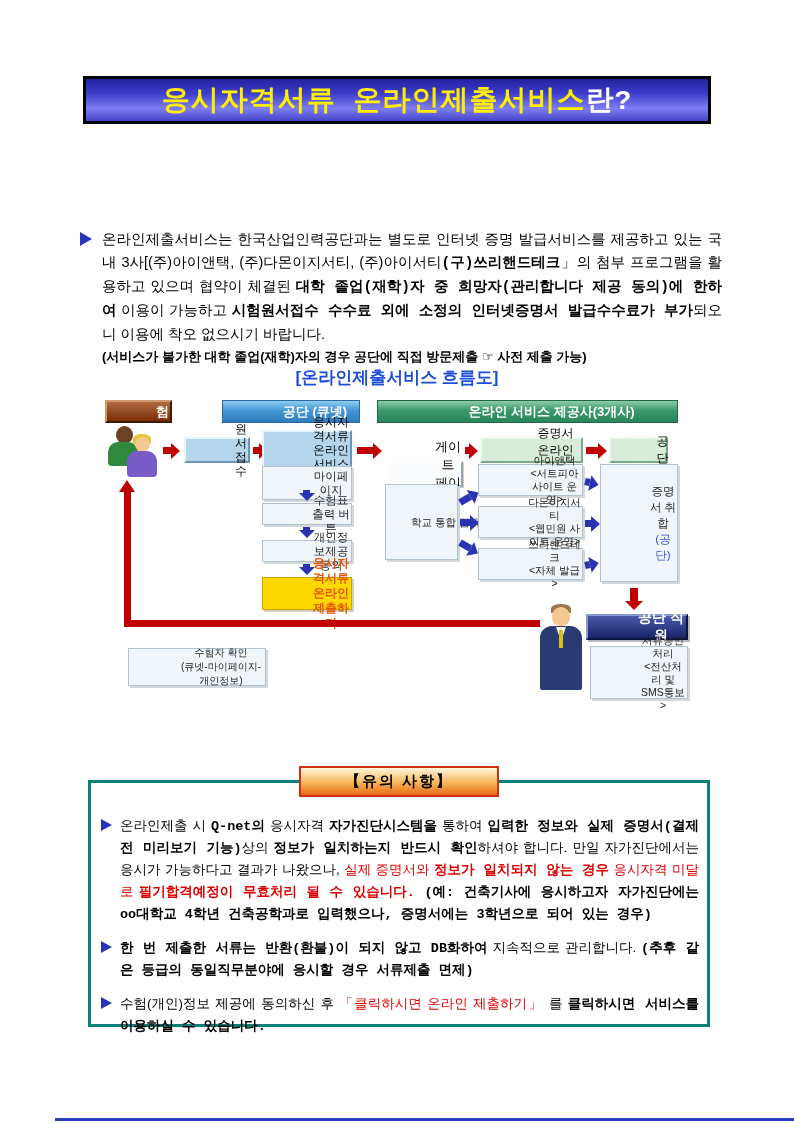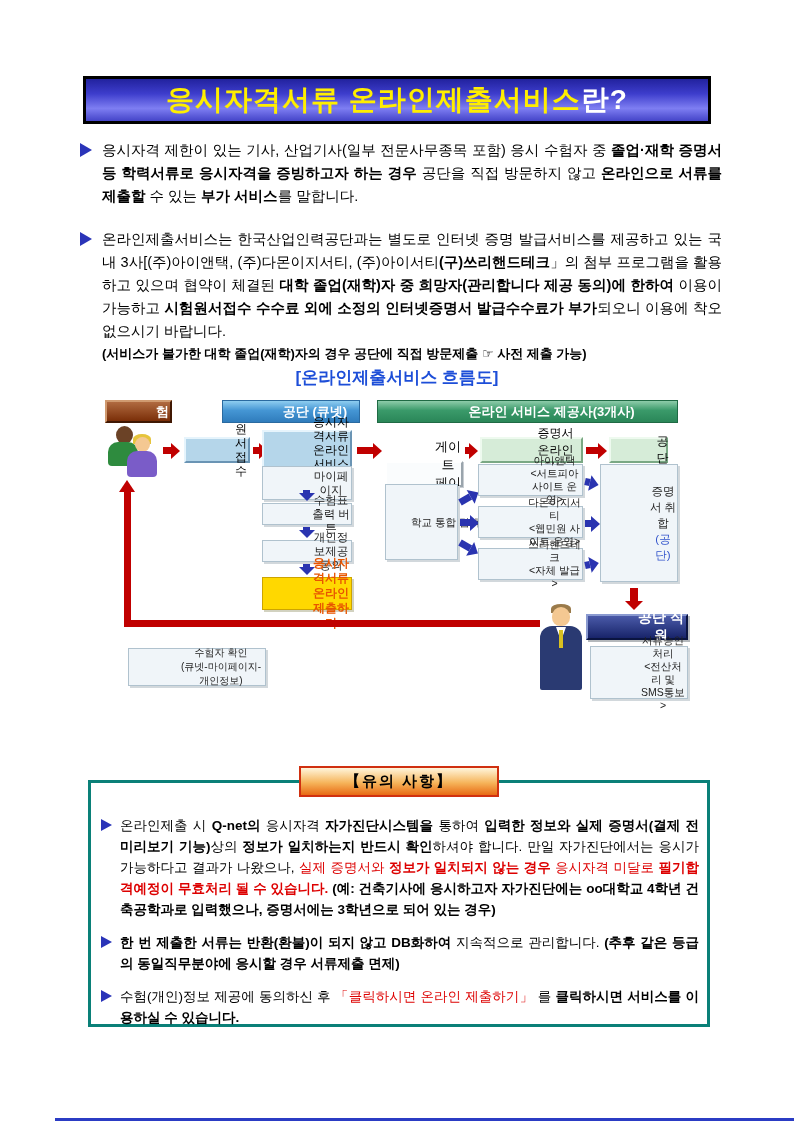--- a/index.html
+++ b/index.html
@@ -1,18 +1,18 @@
 <!DOCTYPE html>
 <html><head>
 <meta charset="utf-8">
 <style>
   html,body{margin:0;padding:0;background:#ffffff;}
   .page{position:relative;width:794px;height:1123px;background:#ffffff;overflow:hidden;
         font-family:"Liberation Sans","DejaVu Sans",sans-serif;color:#000;}
-  .b{font-weight:bold;}
+  .b{font-weight:bold;font-family:Liberation Mono, monospace;}
 
   
   .banner{position:absolute;left:83px;top:76px;width:628px;height:48px;box-sizing:border-box;
           border:3px solid #000;
           background:linear-gradient(180deg,#22229e 0%,#3d3dcc 35%,#7e7ef2 70%,#4444c8 100%);
           display:flex;align-items:center;justify-content:center;
           font-size:28px;font-weight:bold;letter-spacing:1px;color:#ffee00;}
 
   
   .para{position:absolute;display:flex;gap:10px;}
@@ -107,24 +107,20 @@
 </head>
 <body>
 
 <div class="page">
 
   <div class="banner">
       <span class="b" style="color: rgb(255, 238, 0);">응시자격서류 온라인제출서비스</span>
       <span class="b" style="color: rgb(255, 255, 255);">란?</span>
     </div>
 
-  <div class="para" style="left:80px;top:139px;width:642px;">
-    <span class="tri"></span>
-    <div class="ptext"><span>응시자격 제한이 있는 기사, 산업기사(일부 전문사무종목 포함) 응시 수험자 중 </span><span class="b">졸업·재학 증명서 등 학력서류로 응시자격을 증빙하고자 하는 경우</span><span> 공단을 직접 방문하지 않고 </span><span class="b">온라인으로 서류를 제출할</span><span> 수 있는 </span><span class="b">부가 서비스</span><span>를 말합니다.</span></div>
-  </div>
 
   <div class="para" style="left:80px;top:228px;width:642px;">
     <span class="tri"></span>
     <div>
       <div class="ptext"><span>온라인제출서비스는 한국산업인력공단과는 별도로 인터넷 증명 발급서비스를 제공하고 있는 국내 3사[(주)아이앤택, (주)다몬이지서티, (주)아이서티</span><span class="b">(구)쓰리핸드테크</span><span>」의 첨부 프로그램을 활용하고 있으며 협약이 체결된 </span><span class="b">대학 졸업(재학)자 중 희망자(관리합니다 제공 동의)에 한하여</span><span> 이용이 가능하고 </span><span class="b">시험원서접수 수수료 외에 소정의 인터넷증명서 발급수수료가 부가</span><span>되오니 이용에 착오 없으시기 바랍니다.</span></div>
       <div class="subnote">(서비스가 불가한 대학 졸업(재학)자의 경우 공단에 직접 방문제출 ☞ 사전 제출 가능)</div>
     </div>
   </div>
 
   <div class="diag-title">[온라인제출서비스 흐름도]</div>

